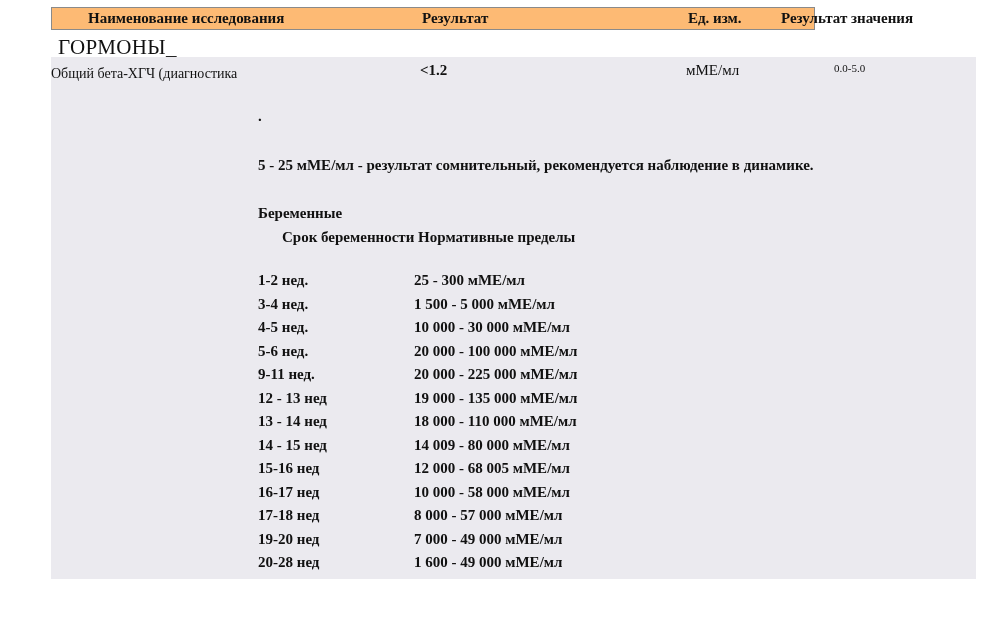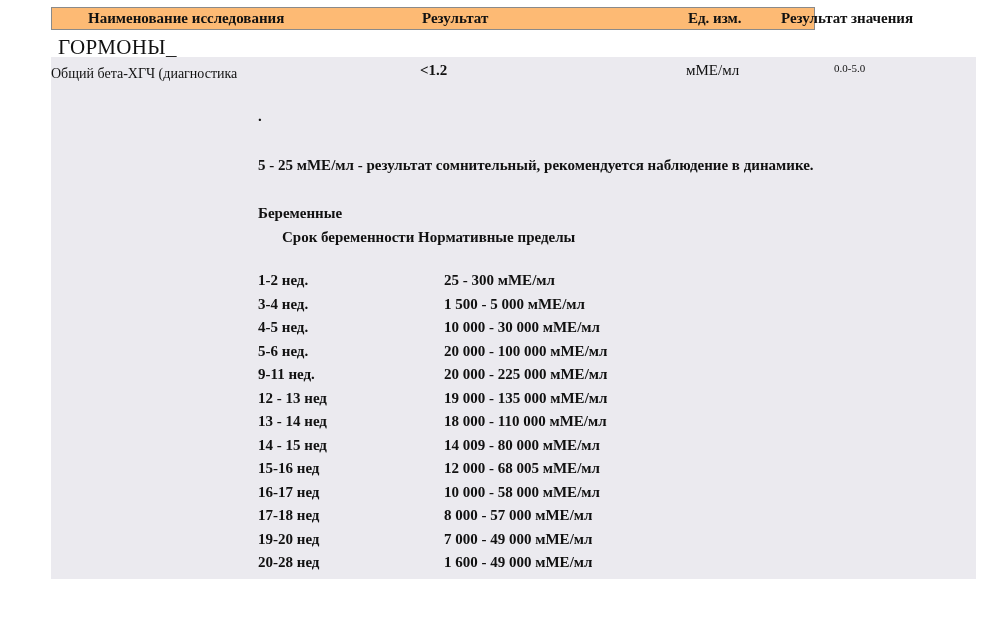--- a/index.html
+++ b/index.html
@@ -35,21 +35,21 @@
       position: absolute; left: 258px; font-weight: bold; font-size: 15px; white-space: nowrap;
     }
     .dot { top: 108px; }
     .doubt { top: 157px; }
     .preg-title { top: 205px; }
     .preg-head { top: 229px; margin-left: 24px; }
 
     .ref-table { position: absolute; left: 258px; top: 272px; font-weight: bold; font-size: 15px; }
     .ref-row { height: 23.5px; position: relative; white-space: nowrap; }
     .ref-term { position: absolute; left: 0; }
-    .ref-range { position: absolute; left: 156px; margin-left: 30px; }
+    .ref-range { position: absolute; left: 156px; }
   </style>
 </head>
 <body>
 
 <div class="header-bar">
   <span class="h-name">Наименование исследования</span>
   <span class="h-result">Результат</span>
   <span class="h-unit">Ед. изм.</span>
   <span class="h-norm">Результат значения</span>
 </div>

